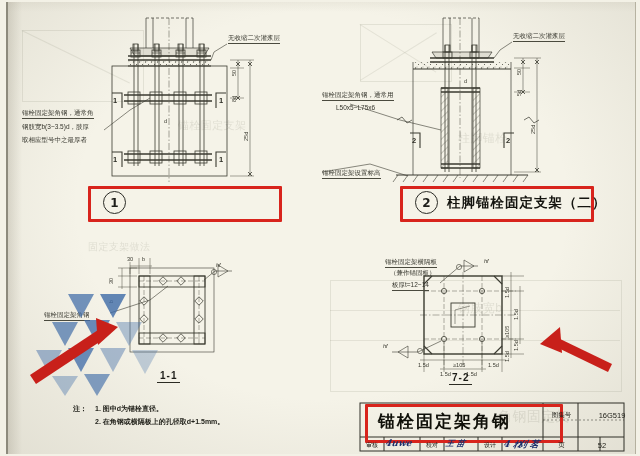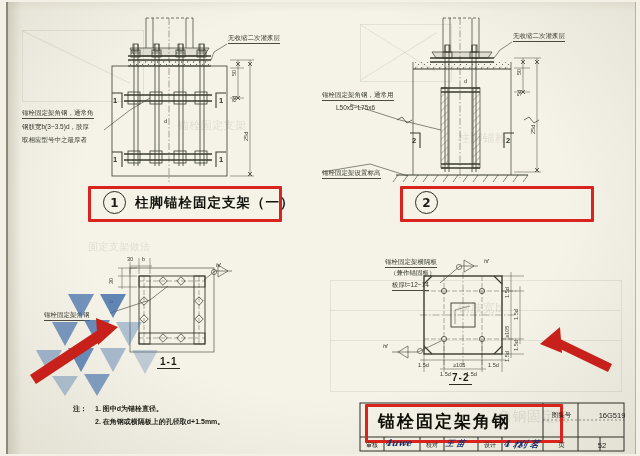--- a/index.html
+++ b/index.html
@@ -398,35 +398,35 @@
   <div class="dimv" style="left:522px;top:69px;">50</div>
   <div class="dimv" style="left:522px;top:90px;">5d</div>
   <div class="dimv" style="left:536px;top:128px;">25d</div>
   <div class="dim" style="left:464px;top:78px;">d</div>
   <div class="secmark" style="left:412px;top:136px;">2</div>
   <div class="secmark" style="left:506px;top:136px;">2</div>
 
   <div class="redbox" style="left:88px;top:186px;width:188px;height:30px;"></div>
   <div class="caption" style="left:103px;top:191px;">
     <div class="circnum">1</div>
-    <div class="captxt">柱脚锚栓固定支架（一）</div>
   </div>
 
   <div class="redbox" style="left:400px;top:186px;width:188px;height:30px;"></div>
   <div class="caption" style="left:415px;top:191px;">
     <div class="circnum">2</div>
+    <div class="captxt">柱脚锚栓固定支架（二）</div>
   </div>
 
   <div class="dim" style="left:127px;top:256px;">30</div>
   <div class="dim" style="left:142px;top:256px;">b</div>
   <div class="dimv" style="left:114px;top:278px;">30</div>
   <div class="dimv" style="left:114px;top:297px;">b</div>
   <div class="dim" style="left:216px;top:262px;font-style:italic;">hf</div>
   <div class="anno u" style="left:44px;top:310px;">锚栓固定架角钢</div>
-  <div class="seclbl" style="left:160px;top:356px;">1-1</div>
+  <div class="seclbl" style="left:160px;top:370px;">1-1</div>
 
   <div class="anno u" style="left:385px;top:257px;">锚栓固定架横隔板</div>
   <div class="anno" style="left:390px;top:268px;">（兼作锚固板）</div>
   <div class="anno u" style="left:392px;top:280px;">板厚t=12~14</div>
   <div class="dim" style="left:484px;top:258px;font-style:italic;">hf</div>
   <div class="dim" style="left:383px;top:343px;font-style:italic;">hf</div>
   <div class="dim" style="left:418px;top:362px;">1.5d</div>
   <div class="dim" style="left:453px;top:362px;">≥105</div>
   <div class="dim" style="left:488px;top:362px;">1.5d</div>
   <div class="dim" style="left:440px;top:371px;">1.5d</div>

